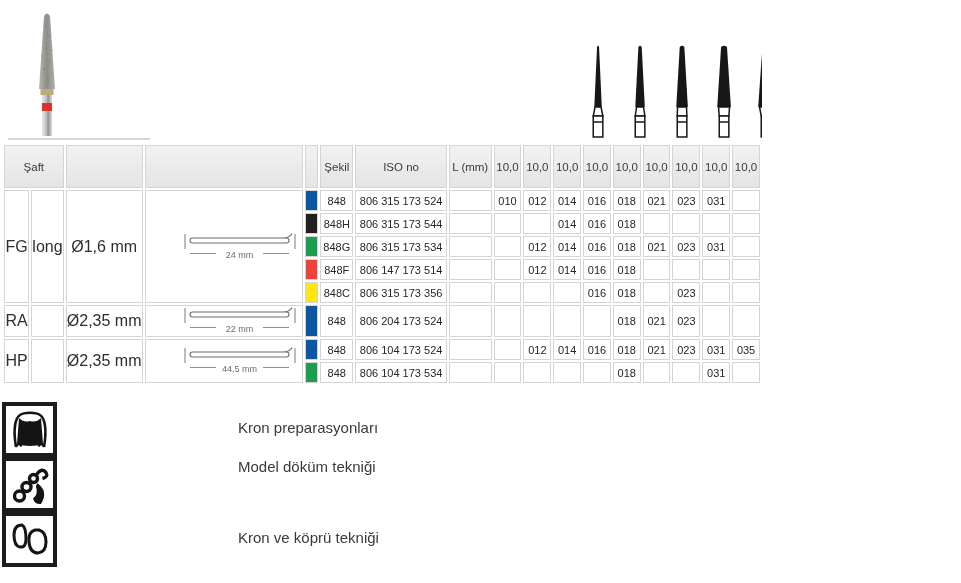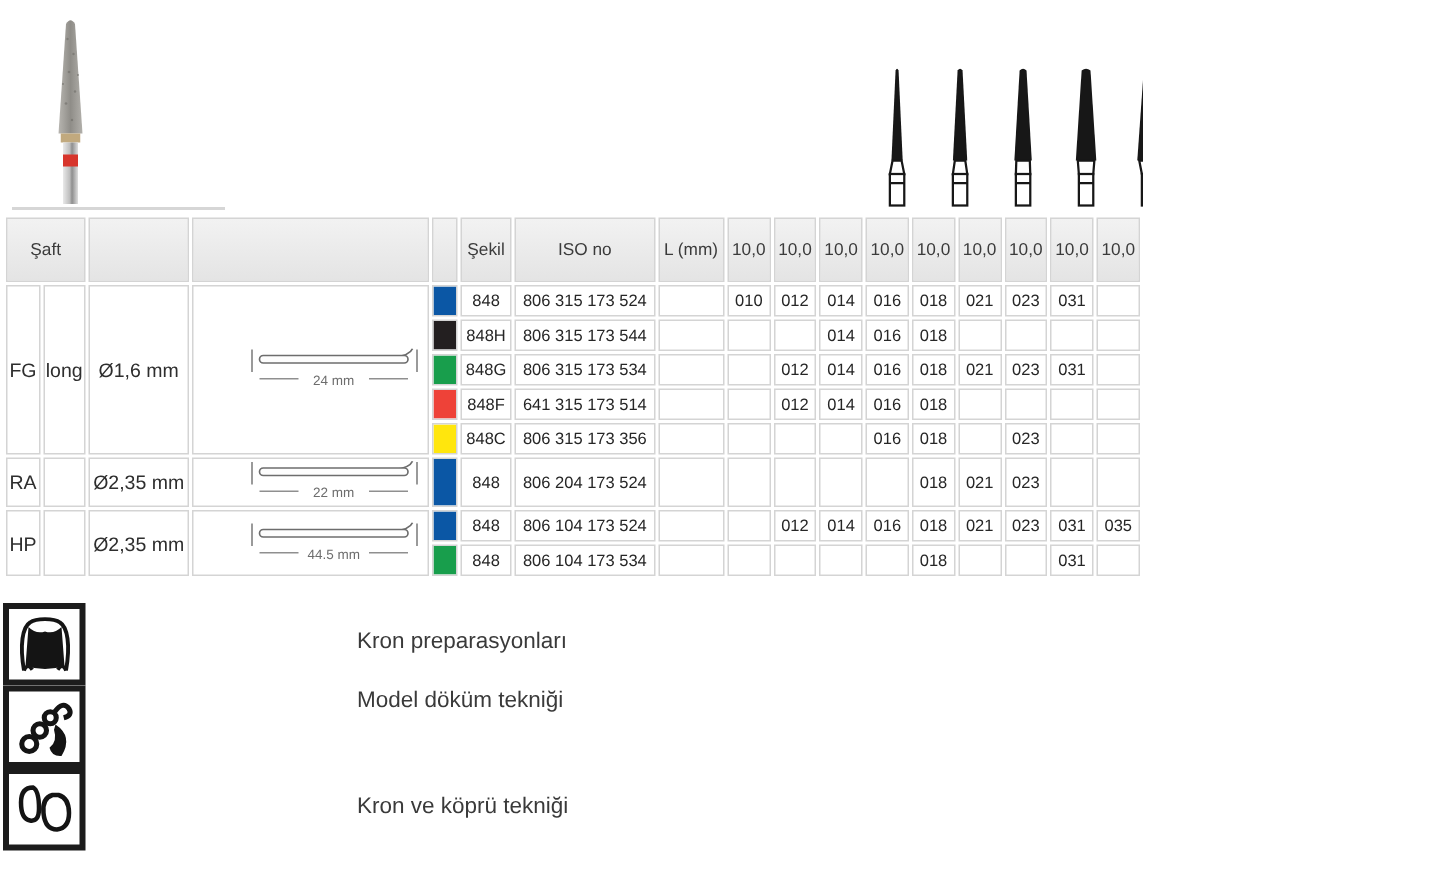--- a/index.html
+++ b/index.html
@@ -19,21 +19,21 @@
   table.catalog{position:absolute;left:2px;top:143px;border-collapse:separate;
                 border-spacing:2px;table-layout:fixed;}
   .catalog th,.catalog td{border:1px solid #d4d4d4;padding:0;text-align:center;
                 overflow:hidden;white-space:nowrap;}
   .catalog th{height:41px;background:linear-gradient(#f2f2f2,#e4e4e4);
               font-weight:normal;font-size:11.5px;color:#3b3b3b;}
   .catalog td{height:19px;background:#fff;font-size:11px;color:#262626;}
   td.swatch-cell{position:relative;}
   td.swatch-cell .swatch{position:absolute;left:0;top:0;bottom:0;width:40px;}
   td.drawing-cell{vertical-align:middle;padding-left:32px;}
-  td.shaft-cell,td.variant-cell,td.diameter-cell{font-size:13px;color:#2e2e2e;}
+  td.shaft-cell,td.variant-cell,td.diameter-cell{font-size:16px;color:#2e2e2e;}
 
   
   .app-item{position:absolute;left:2px;}
   .app-icon{width:47px;height:47px;border:4px solid #1c1c1c;background:#fff;
             display:flex;align-items:center;justify-content:center;}
   .app-label{position:absolute;left:238px;font-size:15px;color:#3a3a3a;white-space:nowrap;}
 </style>
 </head>
 <body>
 
@@ -232,21 +232,21 @@
           <td class="size-cell">021</td>
           <td class="size-cell">023</td>
           <td class="size-cell">031</td>
           <td class="size-cell"></td>
         </tr>
         <tr>
           <td class="swatch-cell">
             <div class="swatch" style="background: rgb(238, 66, 56);"></div>
           </td>
           <td class="sekil-cell">848F</td>
-          <td class="iso-cell">641 315 173 514</td>
+          <td class="iso-cell">806 147 173 514</td>
           <td class="l-cell"></td>
           <td class="size-cell"></td>
           <td class="size-cell">012</td>
           <td class="size-cell">014</td>
           <td class="size-cell">016</td>
           <td class="size-cell">018</td>
           <td class="size-cell"></td>
           <td class="size-cell"></td>
           <td class="size-cell"></td>
           <td class="size-cell"></td>

